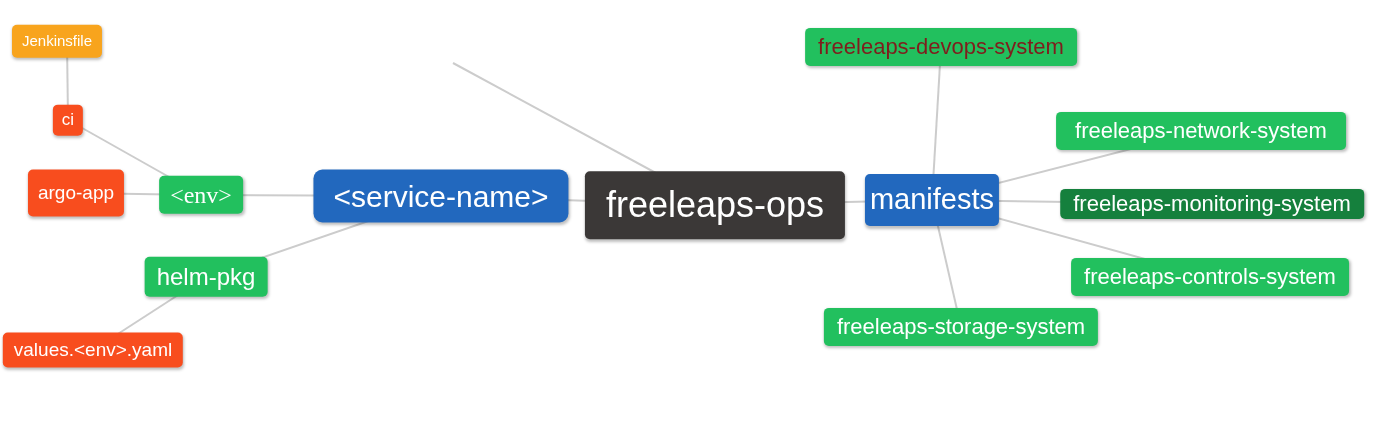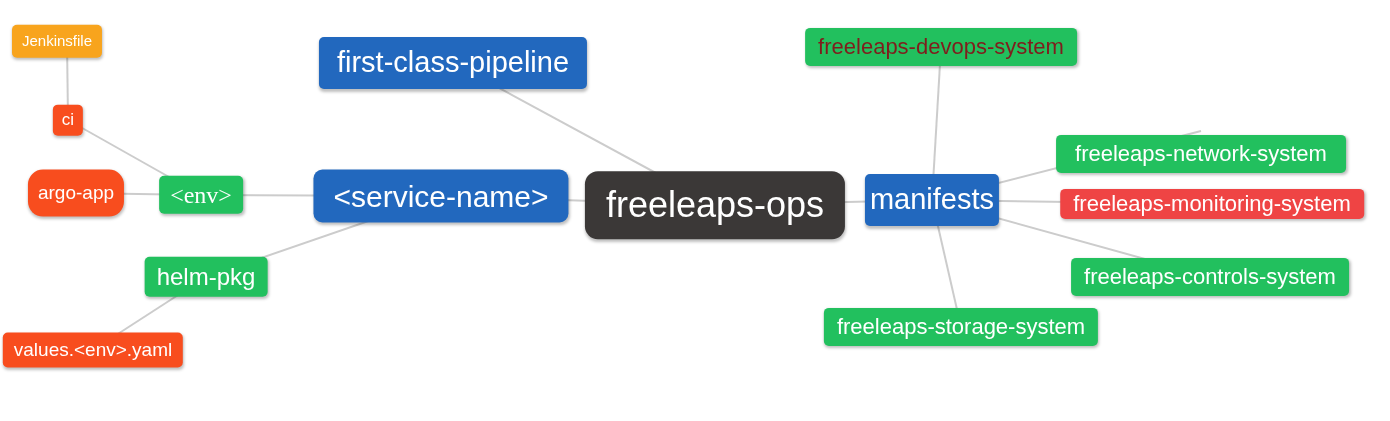--- a/index.html
+++ b/index.html
@@ -58,29 +58,28 @@
       <line x1="441" y1="196" x2="715" y2="205" stroke="#cccccc" stroke-width="2"></line>
       <line x1="453" y1="63" x2="715" y2="205" stroke="#cccccc" stroke-width="2"></line>
       <line x1="715" y1="205" x2="932" y2="200" stroke="#cccccc" stroke-width="2"></line>
       <line x1="932" y1="200" x2="941" y2="47" stroke="#cccccc" stroke-width="2"></line>
       <line x1="932" y1="200" x2="1201" y2="131" stroke="#cccccc" stroke-width="2"></line>
       <line x1="932" y1="200" x2="1212" y2="204" stroke="#cccccc" stroke-width="2"></line>
       <line x1="932" y1="200" x2="1210" y2="277" stroke="#cccccc" stroke-width="2"></line>
       <line x1="932" y1="200" x2="961" y2="327" stroke="#cccccc" stroke-width="2"></line>
     </svg>
   <div id="nodes">
-      <div class="node" style="left: 715px; top: 205px; background: rgb(59, 56, 55); color: rgb(255, 255, 255); font-size: 36px; padding: 14px 21px; border-radius: 13px;">freeleaps-ops</div>
-      <div class="node" style="left: 453px; top: 63px; background: rgb(34, 104, 190); color: rgb(255, 255, 255); font-size: 29px; padding: 10px 18px;">first-class-pipeline</div>
+      <div class="node" style="left: 715px; top: 205px; background: rgb(59, 56, 55); color: rgb(255, 255, 255); font-size: 36px; padding: 14px 21px;">freeleaps-ops</div>
       <div class="node" style="left: 441px; top: 196px; background: rgb(34, 104, 190); color: rgb(255, 255, 255); font-size: 30px; padding: 10px 20px; border-radius: 9px;">&lt;service-name&gt;</div>
       <div class="node" style="left: 932px; top: 200px; background: rgb(34, 104, 190); color: rgb(255, 255, 255); font-size: 29px; padding: 10px 5px;">manifests</div>
       <div class="node" style="left: 201px; top: 195px; background: rgb(34, 192, 94); color: rgb(255, 255, 255); font-size: 24px; padding: 6px 11px; font-family: Liberation Serif, serif;">&lt;env&gt;</div>
       <div class="node" style="left: 206px; top: 277px; background: rgb(34, 192, 94); color: rgb(255, 255, 255); font-size: 24px; padding: 7px 12px;">helm-pkg</div>
       <div class="node" style="left: 57px; top: 41px; background: rgb(248, 164, 29); color: rgb(255, 255, 255); font-size: 15px; padding: 8px 10px;">Jenkinsfile</div>
       <div class="node" style="left: 68px; top: 120px; background: rgb(248, 77, 30); color: rgb(255, 255, 255); font-size: 17px; padding: 6px 9px;">ci</div>
-      <div class="node" style="left: 76px; top: 193px; background: rgb(248, 77, 30); color: rgb(255, 255, 255); font-size: 19px; padding: 13px 10px; border-radius: 15px;">argo-app</div>
+      <div class="node" style="left: 76px; top: 193px; background: rgb(248, 77, 30); color: rgb(255, 255, 255); font-size: 19px; padding: 13px 10px;">argo-app</div>
       <div class="node" style="left: 93px; top: 350px; background: rgb(248, 77, 30); color: rgb(255, 255, 255); font-size: 19px; padding: 7px 11px;">values.&lt;env&gt;.yaml</div>
       <div class="node" style="left: 941px; top: 47px; background: rgb(34, 192, 94); color: #7f1d1d; font-size: 22px; padding: 7px 13px;">freeleaps-devops-system</div>
-      <div class="node" style="left: 1201px; top: 131px; background: rgb(34, 192, 94); color: rgb(255, 255, 255); font-size: 22px; padding: 7px 19px; margin-top: 23px;">freeleaps-network-system</div>
-      <div class="node" style="left: 1212px; top: 204px; background: #ef4444; color: rgb(255, 255, 255); font-size: 22px; padding: 3px 13px;">freeleaps-monitoring-system</div>
+      <div class="node" style="left: 1201px; top: 131px; background: rgb(34, 192, 94); color: rgb(255, 255, 255); font-size: 22px; padding: 7px 19px;">freeleaps-network-system</div>
+      <div class="node" style="left: 1212px; top: 204px; background: #15803d; color: rgb(255, 255, 255); font-size: 22px; padding: 3px 13px;">freeleaps-monitoring-system</div>
       <div class="node" style="left: 961px; top: 327px; background: rgb(34, 192, 94); color: rgb(255, 255, 255); font-size: 22px; padding: 7px 13px;">freeleaps-storage-system</div>
       <div class="node" style="left: 1210px; top: 277px; background: rgb(34, 192, 94); color: rgb(255, 255, 255); font-size: 22px; padding: 7px 13px;">freeleaps-controls-system</div>
     </div>
 </div>
 
 </body></html>

